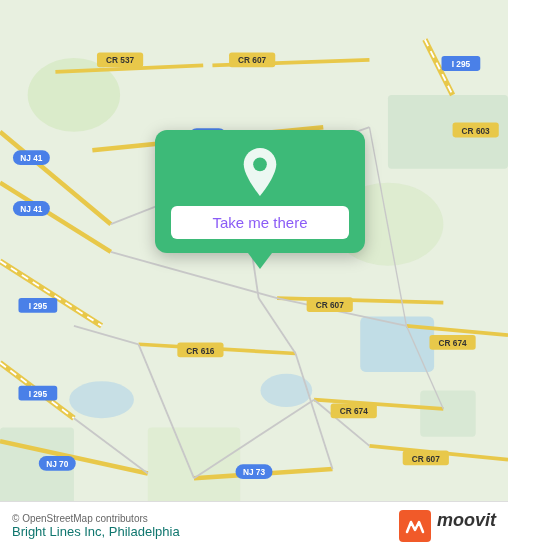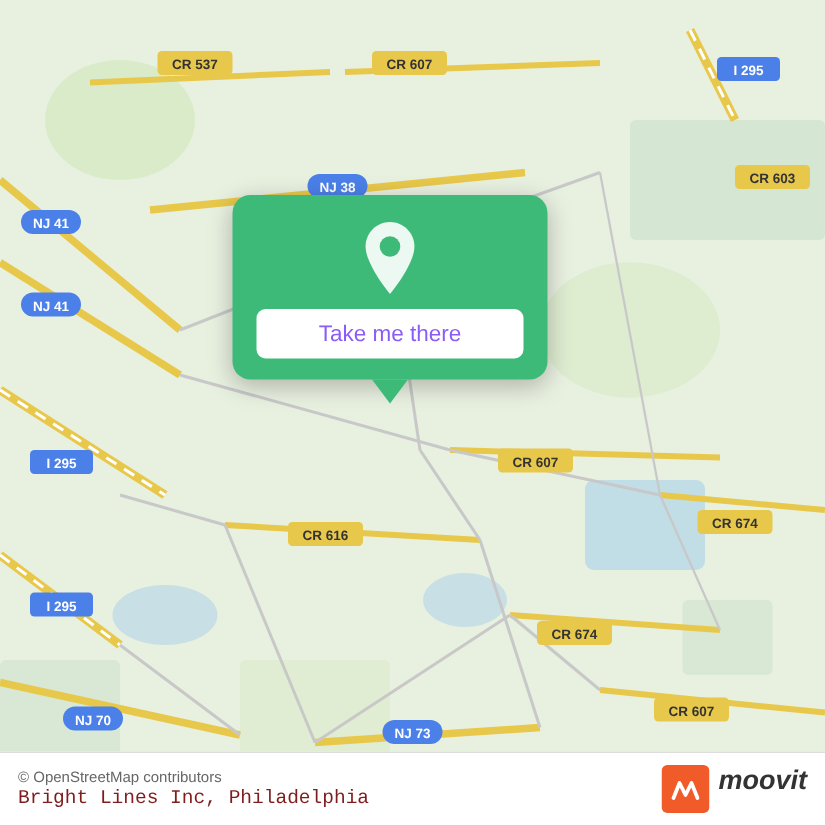--- a/index.html
+++ b/index.html
@@ -6,21 +6,21 @@
 
     body {
       width: 550px;
       height: 550px;
       overflow: hidden;
       font-family: Arial, sans-serif;
       position: relative;
     }
 
     #map-container {
-      width: 550px;
+      width: 508px;
       height: 550px;
       position: relative;
       overflow: hidden;
     }
 
     
     #map-bg {
       width: 100%;
       height: 100%;
       background-color: #e8f0e0;
@@ -105,23 +105,22 @@
     }
 
     #osm-attribution {
       font-size: 10px;
       color: #666;
       margin-bottom: 0;
     }
 
     #place-name {
       font-size: 13px;
-      color: #7f1d1d;
+      color: #0f766e;
       font-weight: 400;
-      font-family: Liberation Mono, monospace;
     }
 
     #moovit-logo {
       display: flex;
       gap: 6px;
     }
 
     #moovit-icon {
       width: 32px;
       height: 32px;

